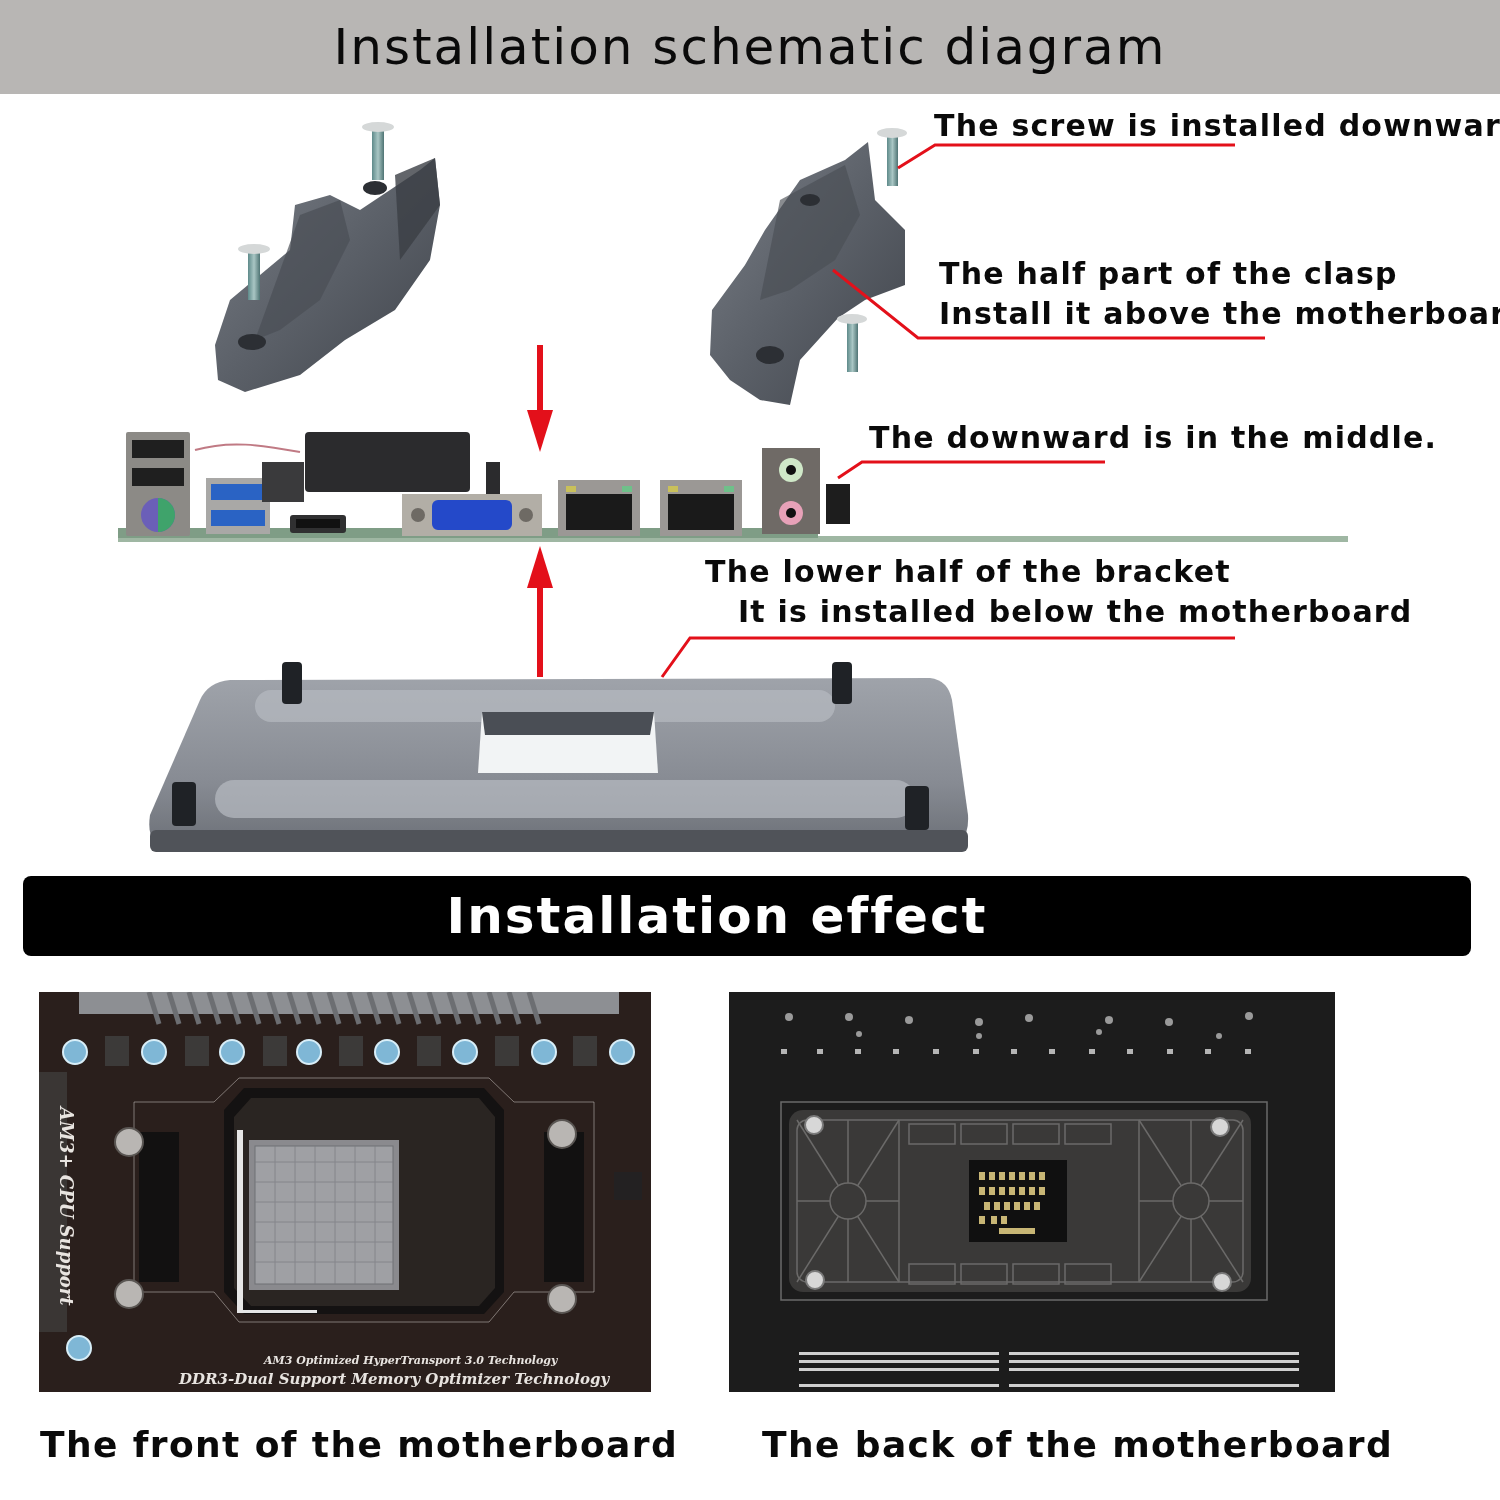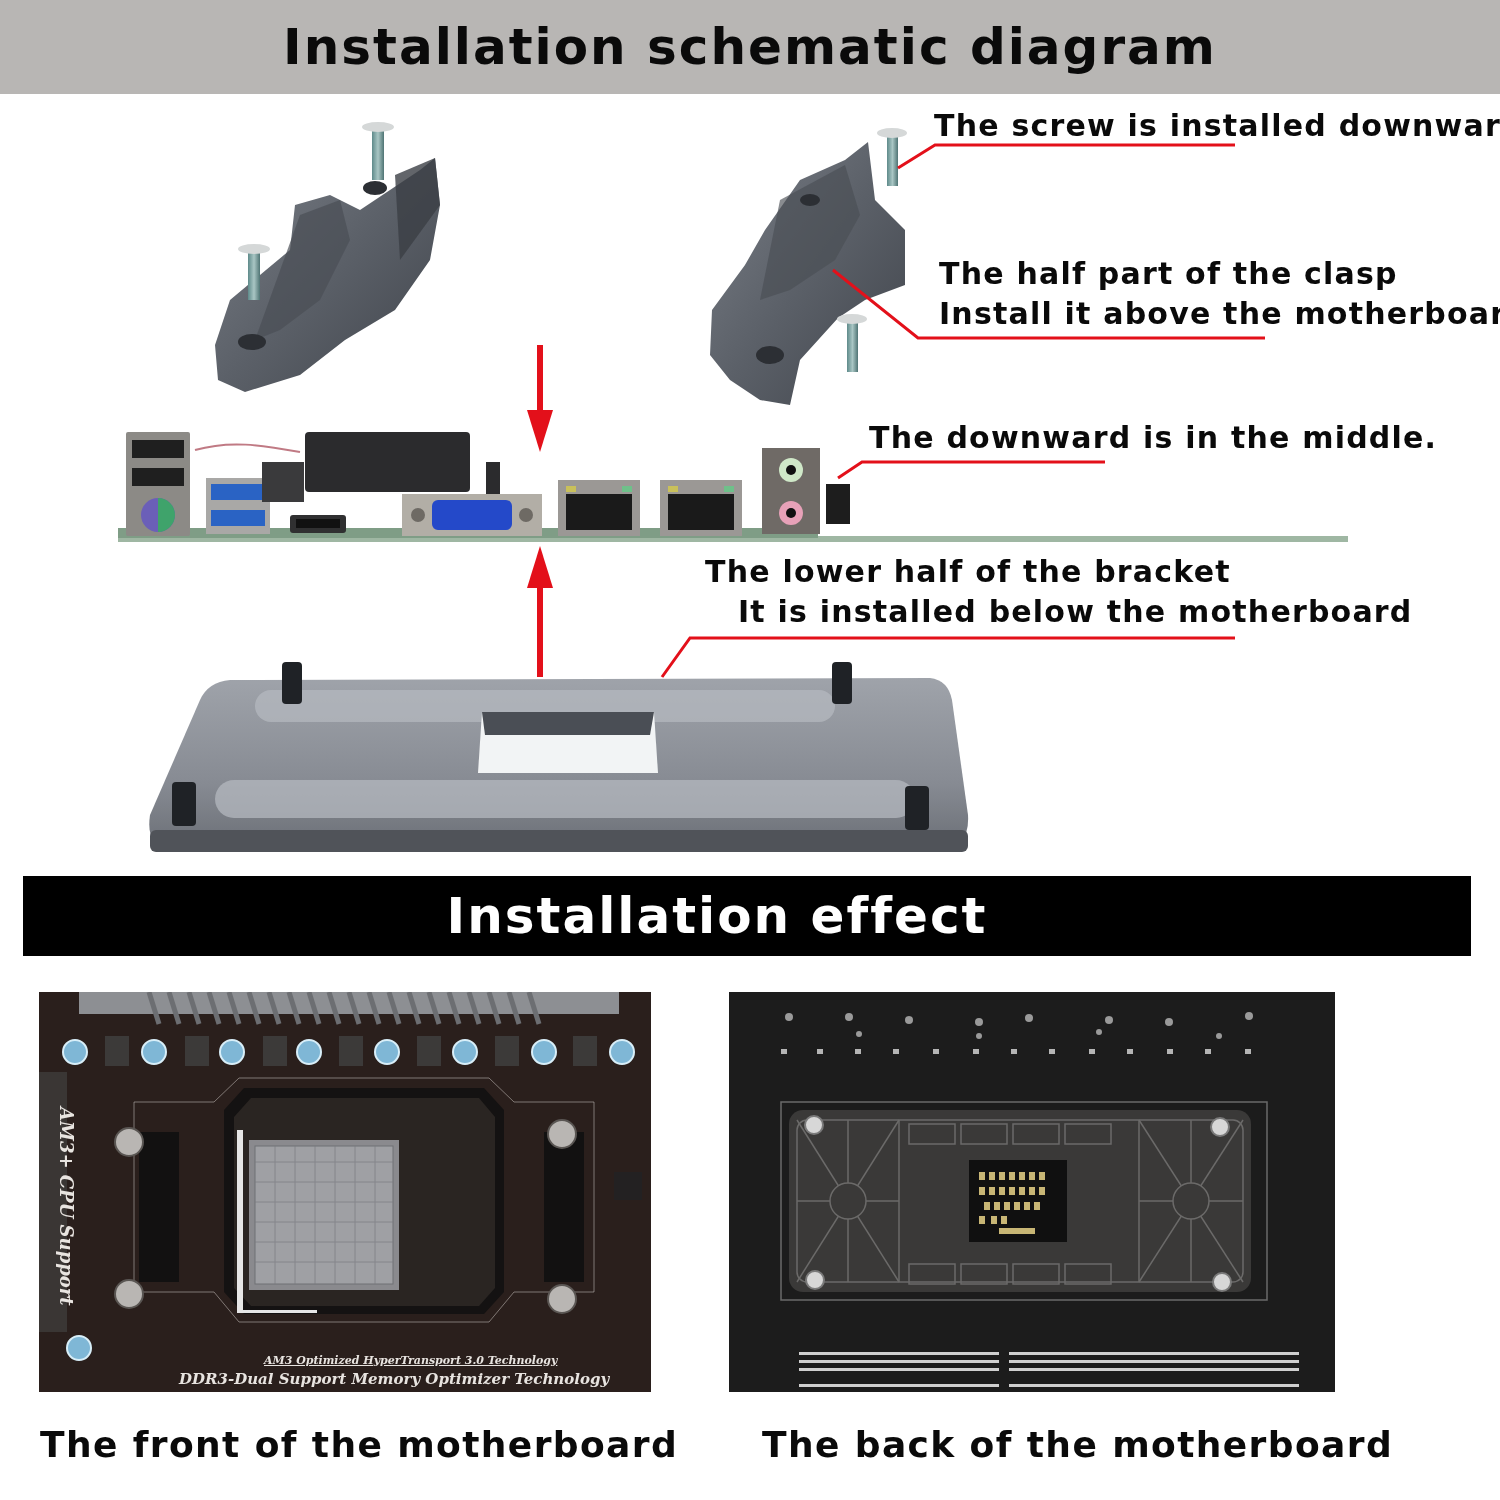--- a/index.html
+++ b/index.html
@@ -3,29 +3,29 @@
 <meta charset="utf-8">
 <style>
   * { box-sizing: border-box; margin: 0; padding: 0; }
   html, body { width: 1500px; height: 1500px; background: #ffffff; overflow: hidden; }
   body { position: relative; font-family: "DejaVu Sans", sans-serif; color: #0a0a0a; }
 
   .header-bar {
     position: absolute; left: 0; top: 0; width: 1500px; height: 94px;
     background: #b8b6b4; display: flex; align-items: center; justify-content: center;
   }
-  .header-title { font-size: 50px; font-weight: bold; letter-spacing: 2px; color: #0a0a0a; }
+  .header-title { font-size: 50px; font-weight: normal; letter-spacing: 2px; color: #0a0a0a; }
 
   .callout { position: absolute; font-size: 30px; font-weight: bold; letter-spacing: 1.2px; line-height: 40px; white-space: nowrap; }
 
   svg.layer { position: absolute; left: 0; top: 0; }
 
   .effect-bar {
     position: absolute; left: 23px; top: 876px; width: 1448px; height: 80px;
-    background: #000000; display: flex; align-items: center; justify-content: center;
+    background: #000000; display: flex; align-items: center; justify-content: center; border-radius: 8px;
   }
   .effect-title { color: #ffffff; font-size: 50px; font-weight: bold; letter-spacing: 2px; margin-left: -60px; }
 
   .photo { position: absolute; overflow: hidden; }
   .photo-front { left: 39px; top: 992px; width: 612px; height: 400px; background: #2a1f1c; }
   .photo-back  { left: 729px; top: 992px; width: 606px; height: 400px; background: #1c1c1c; }
 
   .caption { position: absolute; font-size: 36px; font-weight: bold; letter-spacing: 1.4px; white-space: nowrap; }
   .caption-front { left: 40px; top: 1424px; }
   .caption-back { left: 762px; top: 1424px; }
@@ -259,21 +259,21 @@
       <line x1="316" y1="154" x2="316" y2="292"></line>
         <line x1="336" y1="154" x2="336" y2="292"></line>
     </g>
     <rect x="198" y="138" width="6" height="182" fill="#e6e6e6"></rect>
     <rect x="198" y="318" width="80" height="3" fill="#e6e6e6"></rect>
 
     <rect x="0" y="80" width="28" height="260" fill="#3a3634"></rect>
     <rect x="575" y="180" width="28" height="28" fill="#232122"></rect>
   </svg>
   <div class="board-text" style="left:38px; top:115px; font-size:18px; transform: rotate(90deg); transform-origin: left top;">AM3+ CPU Support</div>
-  <div class="board-text" style="left:225px; top:362px; font-size:11px;text-decoration:underline;">AM3 Optimized HyperTransport 3.0 Technology</div>
+  <div class="board-text" style="left:225px; top:362px; font-size:11px;">AM3 Optimized HyperTransport 3.0 Technology</div>
   <div class="board-text" style="left:140px; top:378px; font-size:15px;">DDR3-Dual Support Memory Optimizer Technology</div>
 </div>
 
 <div class="photo photo-back">
   <svg width="606" height="400" viewBox="0 0 606 400">
 
     <g fill="#9a9a9a">
       <circle cx="60" cy="25" r="4"></circle>
         <circle cx="120" cy="25" r="4"></circle>
         <circle cx="180" cy="28" r="4"></circle>

